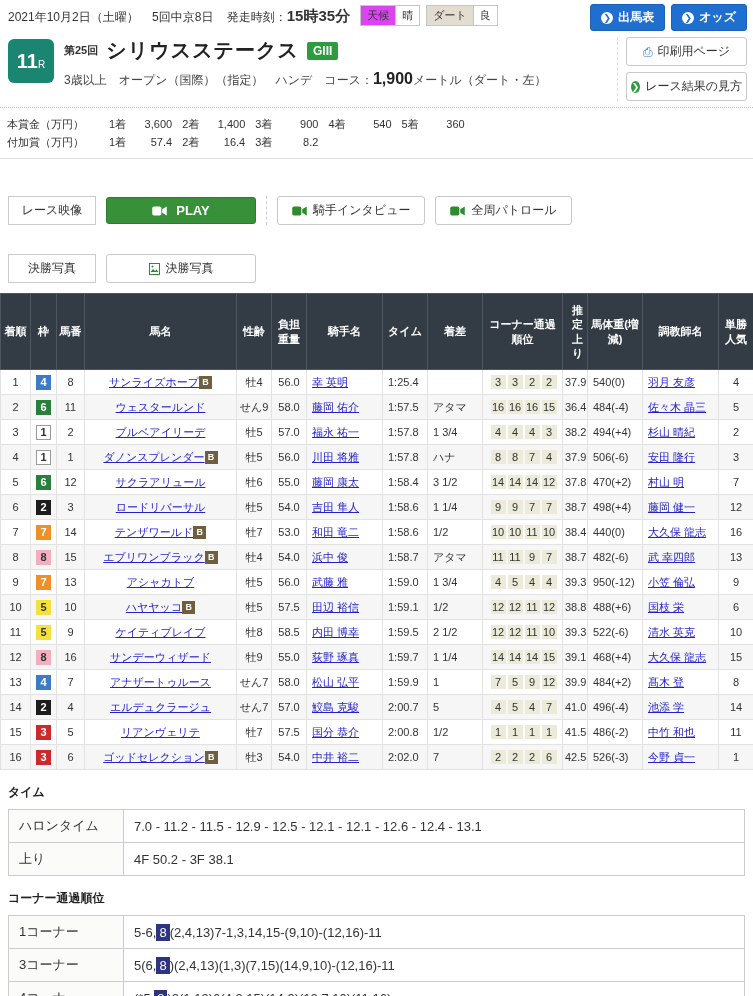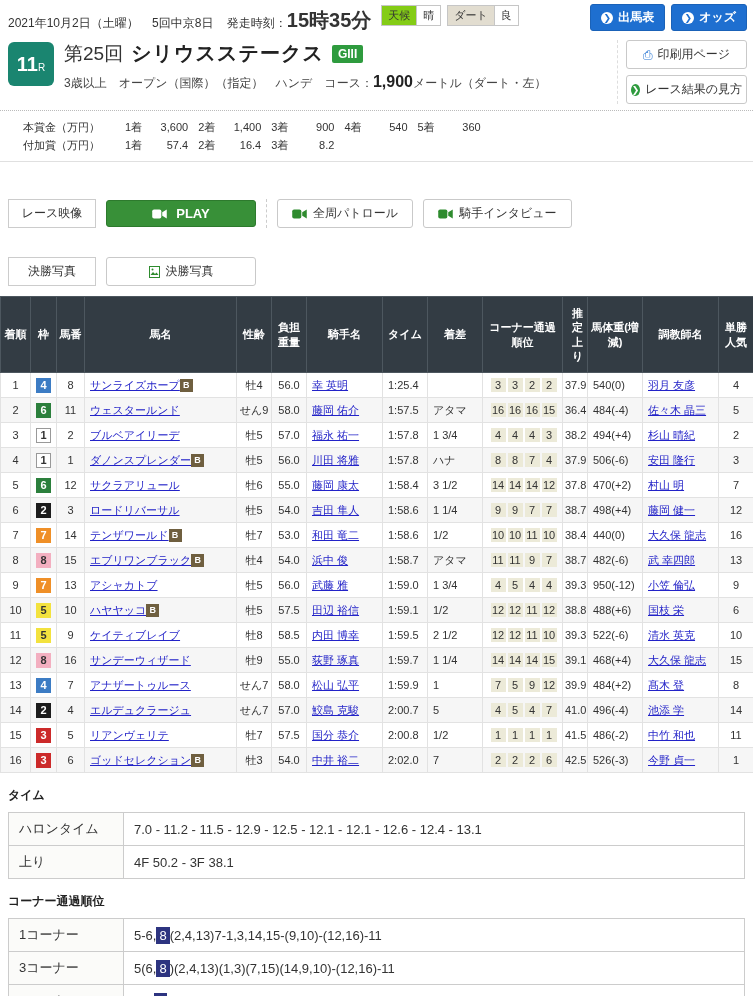--- a/index.html
+++ b/index.html
@@ -4,53 +4,53 @@
 <style>
   * { margin:0; padding:0; box-sizing:border-box; }
   body { width:753px; font-family:"Liberation Sans","DejaVu Sans",sans-serif; background:#fff; color:#333; }
   a { cursor:pointer; }
   .lnk { color:#2323c8; text-decoration:underline; }
 
   
   .topbar { display:flex; align-items:flex-start; padding:4px 6px 2px 8px; }
   .dateline { font-size:12px; color:#333; padding-top:3px; white-space:nowrap; }
   .dateline .sep { display:inline-block; width:10px; }
-  .starttime { font-size:20px; font-weight:bold; }
+  .starttime { font-size:15px; font-weight:bold; }
   .badges { display:flex; gap:6px; margin-left:10px; padding-top:1px; }
   .wbadge { display:inline-flex; border:1px solid #c6c6c6; font-size:11px; line-height:1; }
   .wbadge span { padding:4px 6px; }
-  .wbadge .k1 { background:#84cc16; }
+  .wbadge .k1 { background:#d946ef; }
   .wbadge .k2 { background:#e2ddd0; }
   .wbadge .v { background:#fff; border-left:1px solid #c6c6c6; }
   .top-actions { margin-left:auto; display:flex; gap:6px; }
   .btn-blue { display:inline-flex; align-items:center; gap:5px; background:#1e6fd0; color:#fff; font-size:12px; font-weight:bold; border:1px solid #1a62b8; border-radius:3px; padding:4px 10px; cursor:pointer; }
   .circ { display:inline-block; width:12px; height:12px; border-radius:50%; background:#fff; color:#1e6fd0; font-size:9px; line-height:12px; text-align:center; font-weight:bold; }
   .circ.green { background:#2e9b3e; color:#fff; }
 
   
   .racehead { display:flex; padding:4px 6px 6px 8px; }
   .race-left { display:flex; gap:10px; flex:1; }
   .racenum { width:46px; height:44px; background:#1a8570; border-radius:6px; color:#fff; display:flex; align-items:center; justify-content:center; flex:none; margin-top:2px; }
   .racenum b { font-size:20px; }
   .racenum i { font-size:10px; font-style:normal; margin-top:6px; }
   .race-title-line { display:flex; align-items:center; gap:8px; }
-  .edition { font-size:19px; font-weight:normal; }
+  .edition { font-size:11px; font-weight:bold; }
   .racetitle { font-size:20px; font-weight:bold; color:#222; letter-spacing:1px; }
   .grade { background:#2e9b3e; color:#fff; font-size:12px; font-weight:bold; padding:2px 6px; border-radius:2px; }
   .conds { font-size:12px; color:#444; margin-top:6px; }
   .dist { font-size:16px; font-weight:bold; color:#222; }
   .side-actions { width:130px; display:flex; flex-direction:column; gap:6px; border-left:1px dashed #ddd; padding-left:8px; }
   .btn-white { display:flex; align-items:center; justify-content:center; gap:5px; background:#fff; border:1px solid #c9c9c9; border-radius:3px; font-size:12px; color:#333; padding:5px 4px; cursor:pointer; white-space:nowrap; }
   .printer { color:#1e6fd0; font-size:12px; }
 
   .dotted { border-top:1px dotted #bbb; margin:0 0 0 0; }
   .lightline { border-top:1px solid #e0e0e0; }
 
   
-  .prizes { padding:6px 23px 8px; font-size:11px; }
+  .prizes { padding:6px 7px 8px; font-size:11px; }
   .prow { display:flex; align-items:baseline; margin-top:3px; }
   .plabel { width:92px; }
   .prank { color:#333; margin-left:10px; }
   .pval { display:inline-block; min-width:46px; text-align:right; }
 
   
   .media { padding:8px 8px 10px; }
   .mrow { display:flex; align-items:center; gap:10px; margin-bottom:8px;margin-top:29px; }
   .mlabel { border:1px solid #ccc; font-size:12px; padding:5px 0; width:88px; text-align:center; background:#fff; }
   .btn-play { display:flex; align-items:center; justify-content:center; gap:9px; width:150px; background:#389038; border:1px solid #2d7a2d; border-radius:3px; color:#fff; font-size:13px; font-weight:bold; padding:5px 0; cursor:pointer; }
@@ -62,21 +62,21 @@
   
   table.results { width:753px; table-layout:fixed; border-collapse:collapse; font-size:11px; }
   .results col.c1{width:30px}.results col.c2{width:26px}.results col.c3{width:28px}.results col.c4{width:152px}
   .results col.c5{width:35px}.results col.c6{width:35px}.results col.c7{width:76px}.results col.c8{width:45px}
   .results col.c9{width:55px}.results col.c10{width:80px}.results col.c11{width:25px}.results col.c12{width:55px}
   .results col.c13{width:76px}.results col.c14{width:35px}
   .results th { background:#333c44; color:#fff; font-weight:bold; border:1px solid #4d575f; padding:4px 1px; text-align:center; vertical-align:middle; height:58px; line-height:1.3; }
   .results td { border:1px solid #e2e2e2; border-top:none; padding:3px 2px; text-align:center; height:25px; vertical-align:middle; }
   .results tbody tr:nth-child(even) { background:#f6f6f6; }
   .results td.left { text-align:left; padding-left:5px; }
-  .horsecell { display:flex; align-items:center; justify-content:flex-start; padding:0 3px; }
+  .horsecell { display:flex; align-items:center; justify-content:center; padding:0 3px; }
   .frame { display:inline-block; width:15px; height:15px; line-height:15px; font-weight:bold; font-size:11px; text-align:center; }
   .f1 { background:#fff; border:1px solid #999; color:#333; line-height:13px; }
   .f2 { background:#1c1c1c; color:#fff; }
   .f3 { background:#cc2a2a; color:#fff; }
   .f4 { background:#3c7cc4; color:#fff; }
   .f5 { background:#f3e23e; color:#333; }
   .f6 { background:#2b7f3c; color:#fff; }
   .f7 { background:#ef8f27; color:#fff; }
   .f8 { background:#f3afc0; color:#333; }
   .bb { display:inline-block; background:#6f5f3f; color:#fff; font-size:9px; font-weight:bold; width:13px; height:13px; line-height:13px; text-align:center; flex:none; }
@@ -178,28 +178,28 @@
           <path d="M11 3.5l5-3v10l-5-3z" fill="#fff"></path>
         </svg>
       <span>PLAY</span>
     </span>
     <span class="vdash"></span>
     <span class="btn-media">
       <svg class="cam" viewBox="0 0 16 11">
           <rect x="0" y="0.5" width="10" height="10" rx="2" fill="#2e8b2e"></rect>
           <path d="M11 3.5l5-3v10l-5-3z" fill="#2e8b2e"></path>
         </svg>
-      <span>全周パトロール</span>
+      <span>騎手インタビュー</span>
     </span>
     <span class="btn-media">
       <svg class="cam" viewBox="0 0 16 11">
           <rect x="0" y="0.5" width="10" height="10" rx="2" fill="#2e8b2e"></rect>
           <path d="M11 3.5l5-3v10l-5-3z" fill="#2e8b2e"></path>
         </svg>
-      <span>騎手インタビュー</span>
+      <span>全周パトロール</span>
     </span>
   </div>
   <div class="mrow" style="margin-bottom:0;">
     <span class="mlabel">決勝写真</span>
     <span class="btn-media" style="width:150px">
       <svg class="photoic" viewBox="0 0 11 12">
           <rect x="0.5" y="0.5" width="10" height="11" fill="#fff" stroke="#2e8b2e"></rect>
           <path d="M1.5 9l2.5-3 2 2 1.5-1.5 2 2.5z" fill="#2e8b2e"></path>
           <circle cx="3.5" cy="3.5" r="1" fill="#2e8b2e"></circle>
         </svg>

